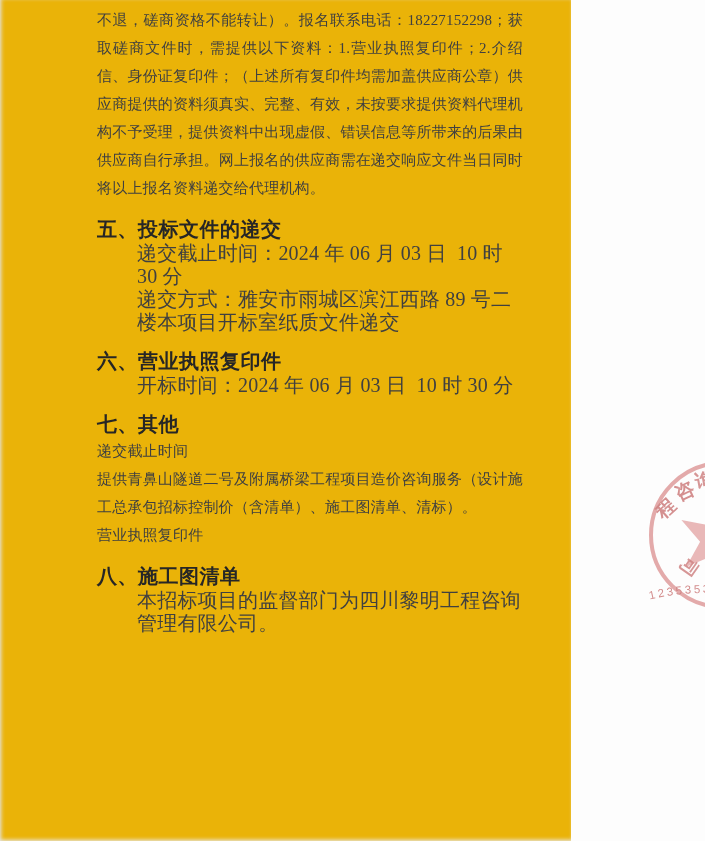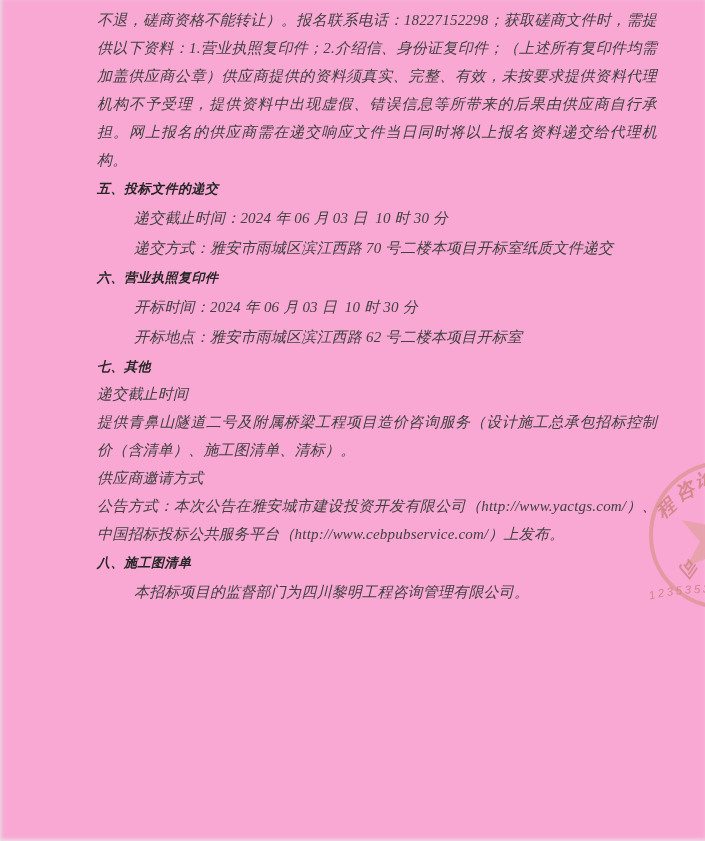--- a/index.html
+++ b/index.html
@@ -5,51 +5,50 @@
   html, body {
     margin: 0;
     padding: 0;
     width: 705px;
     height: 841px;
     background: #fdfdfd;
     overflow: hidden;
   }
   .page {
     position: relative;
-    width: 705px;
+    width: 571px;
     height: 841px;
     box-sizing: border-box;
     padding: 6px 48px 0 97px;
-    background: #f9a8d4;
+    background: #eab308;
     font-family: "Liberation Serif", "DejaVu Serif", serif;
     color: #404040;
     box-shadow: inset 3px 0 4px -2px #e3e3e3, inset 0 -3px 4px -2px #e9e9e9;
-    font-style: italic;
   }
   .para {
     margin: 0;
     font-size: 15px;
     line-height: 28px;
     text-align: justify;
     letter-spacing: 0.2px;
   }
   .para.indent { text-indent: 2em; }
   .sub {
-    margin: 7px;
+    margin: 0;
     padding-left: 2em;
-    font-size: 15px;
+    font-size: 20px;
     line-height: 23px;
     white-space: pre-wrap;
     letter-spacing: 0.2px;
   }
   .hd {
-    margin: 4px 0 2px 0;
+    margin: 16px 0 2px 0;
     font-family: "Liberation Sans", "DejaVu Sans", sans-serif;
     font-weight: bold;
-    font-size: 13px;
+    font-size: 20px;
     line-height: 22px;
     color: #262626;
     letter-spacing: 0.5px;
   }
   .stamp {
     position: absolute;
     left: 640px;
     top: 446px;
     width: 65px;
     height: 175px;
@@ -63,31 +62,29 @@
 </style>
 </head>
 <body>
 
 <div class="page">
 
   <p class="para">不退，磋商资格不能转让）。报名联系电话：18227152298；获取磋商文件时，需提供以下资料：1.营业执照复印件；2.介绍信、身份证复印件；（上述所有复印件均需加盖供应商公章）供应商提供的资料须真实、完整、有效，未按要求提供资料代理机构不予受理，提供资料中出现虚假、错误信息等所带来的后果由供应商自行承担。网上报名的供应商需在递交响应文件当日同时将以上报名资料递交给代理机构。</p>
 
   <h2 class="hd">五、投标文件的递交</h2>
   <p class="sub">递交截止时间：2024 年 06 月 03 日  10 时 30 分</p>
-  <p class="sub">递交方式：雅安市雨城区滨江西路 70 号二楼本项目开标室纸质文件递交</p>
+  <p class="sub">递交方式：雅安市雨城区滨江西路 89 号二楼本项目开标室纸质文件递交</p>
 
   <h2 class="hd">六、营业执照复印件</h2>
   <p class="sub">开标时间：2024 年 06 月 03 日  10 时 30 分</p>
-  <p class="sub">开标地点：雅安市雨城区滨江西路 62 号二楼本项目开标室</p>
 
   <h2 class="hd">七、其他</h2>
   <p class="para">递交截止时间</p>
   <p class="para">提供青鼻山隧道二号及附属桥梁工程项目造价咨询服务（设计施工总承包招标控制价（含清单）、施工图清单、清标）。</p>
-  <p class="para">供应商邀请方式</p>
-  <p class="para">公告方式：本次公告在雅安城市建设投资开发有限公司（http://www.yactgs.com/）、中国招标投标公共服务平台（http://www.cebpubservice.com/）上发布。</p>
+  <p class="para">营业执照复印件</p>
 
   <h2 class="hd">八、施工图清单</h2>
   <p class="sub">本招标项目的监督部门为四川黎明工程咨询管理有限公司。</p>
 
   <div class="stamp">
     <svg width="170" height="175" viewBox="0 0 170 175" xmlns="http://www.w3.org/2000/svg">
 
       <circle cx="83" cy="89" r="72" fill="none" stroke="#dc9595" stroke-width="4" opacity="0.8"></circle>
 
       <polygon points="0,-40 9.4,-12.9 38,-12.4 15.2,4.9 23.5,32.4 0,16 -23.5,32.4 -15.2,4.9 -38,-12.4 -9.4,-12.9" transform="translate(76,94) rotate(12)" fill="#e2a0a0" opacity="0.75"></polygon>

